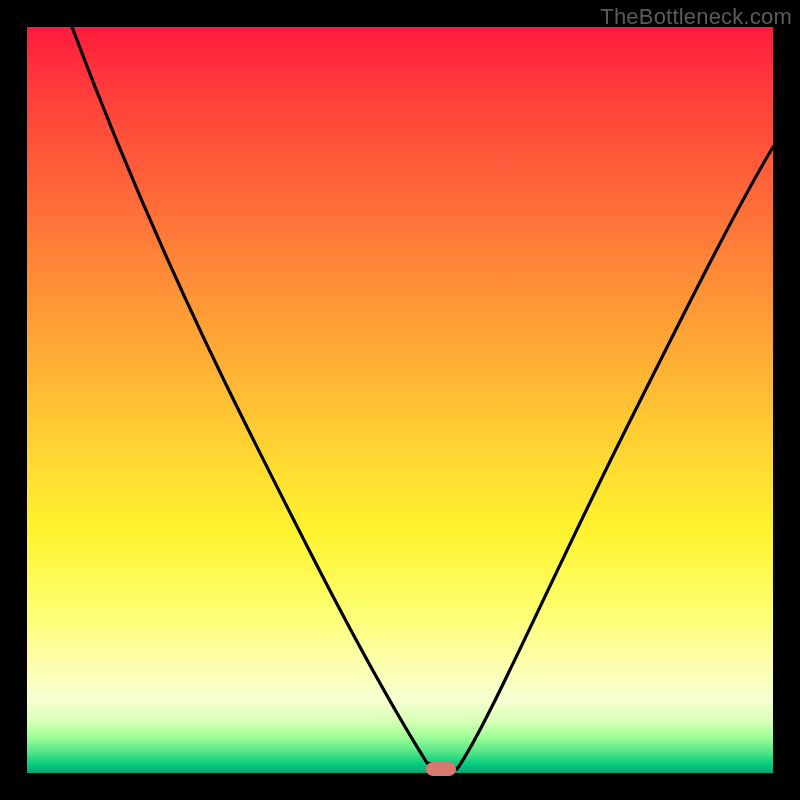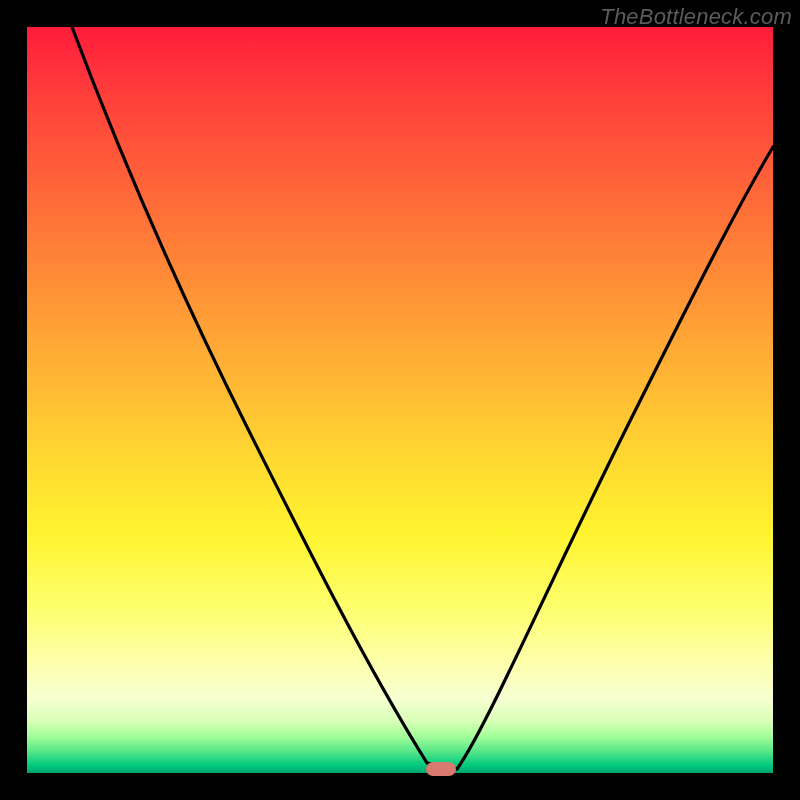--- a/index.html
+++ b/index.html
@@ -3,21 +3,20 @@
 <meta charset="utf-8">
 <style>
   * { margin: 0; padding: 0; box-sizing: border-box; }
   html, body { width: 800px; height: 800px; overflow: hidden; }
   body { background: #000; font-family: Arial, sans-serif; }
   .frame {
     position: absolute;
     left: 0; top: 0;
     width: 800px; height: 800px;
     background: #000;
-    font-style: italic;
   }
   .plot-area {
     position: absolute;
     left: 27px;
     top: 27px;
     width: 746px;
     height: 746px;
     background: linear-gradient(to bottom,
       #ff1c3b 0%,
       #ff3b3b 8%,

